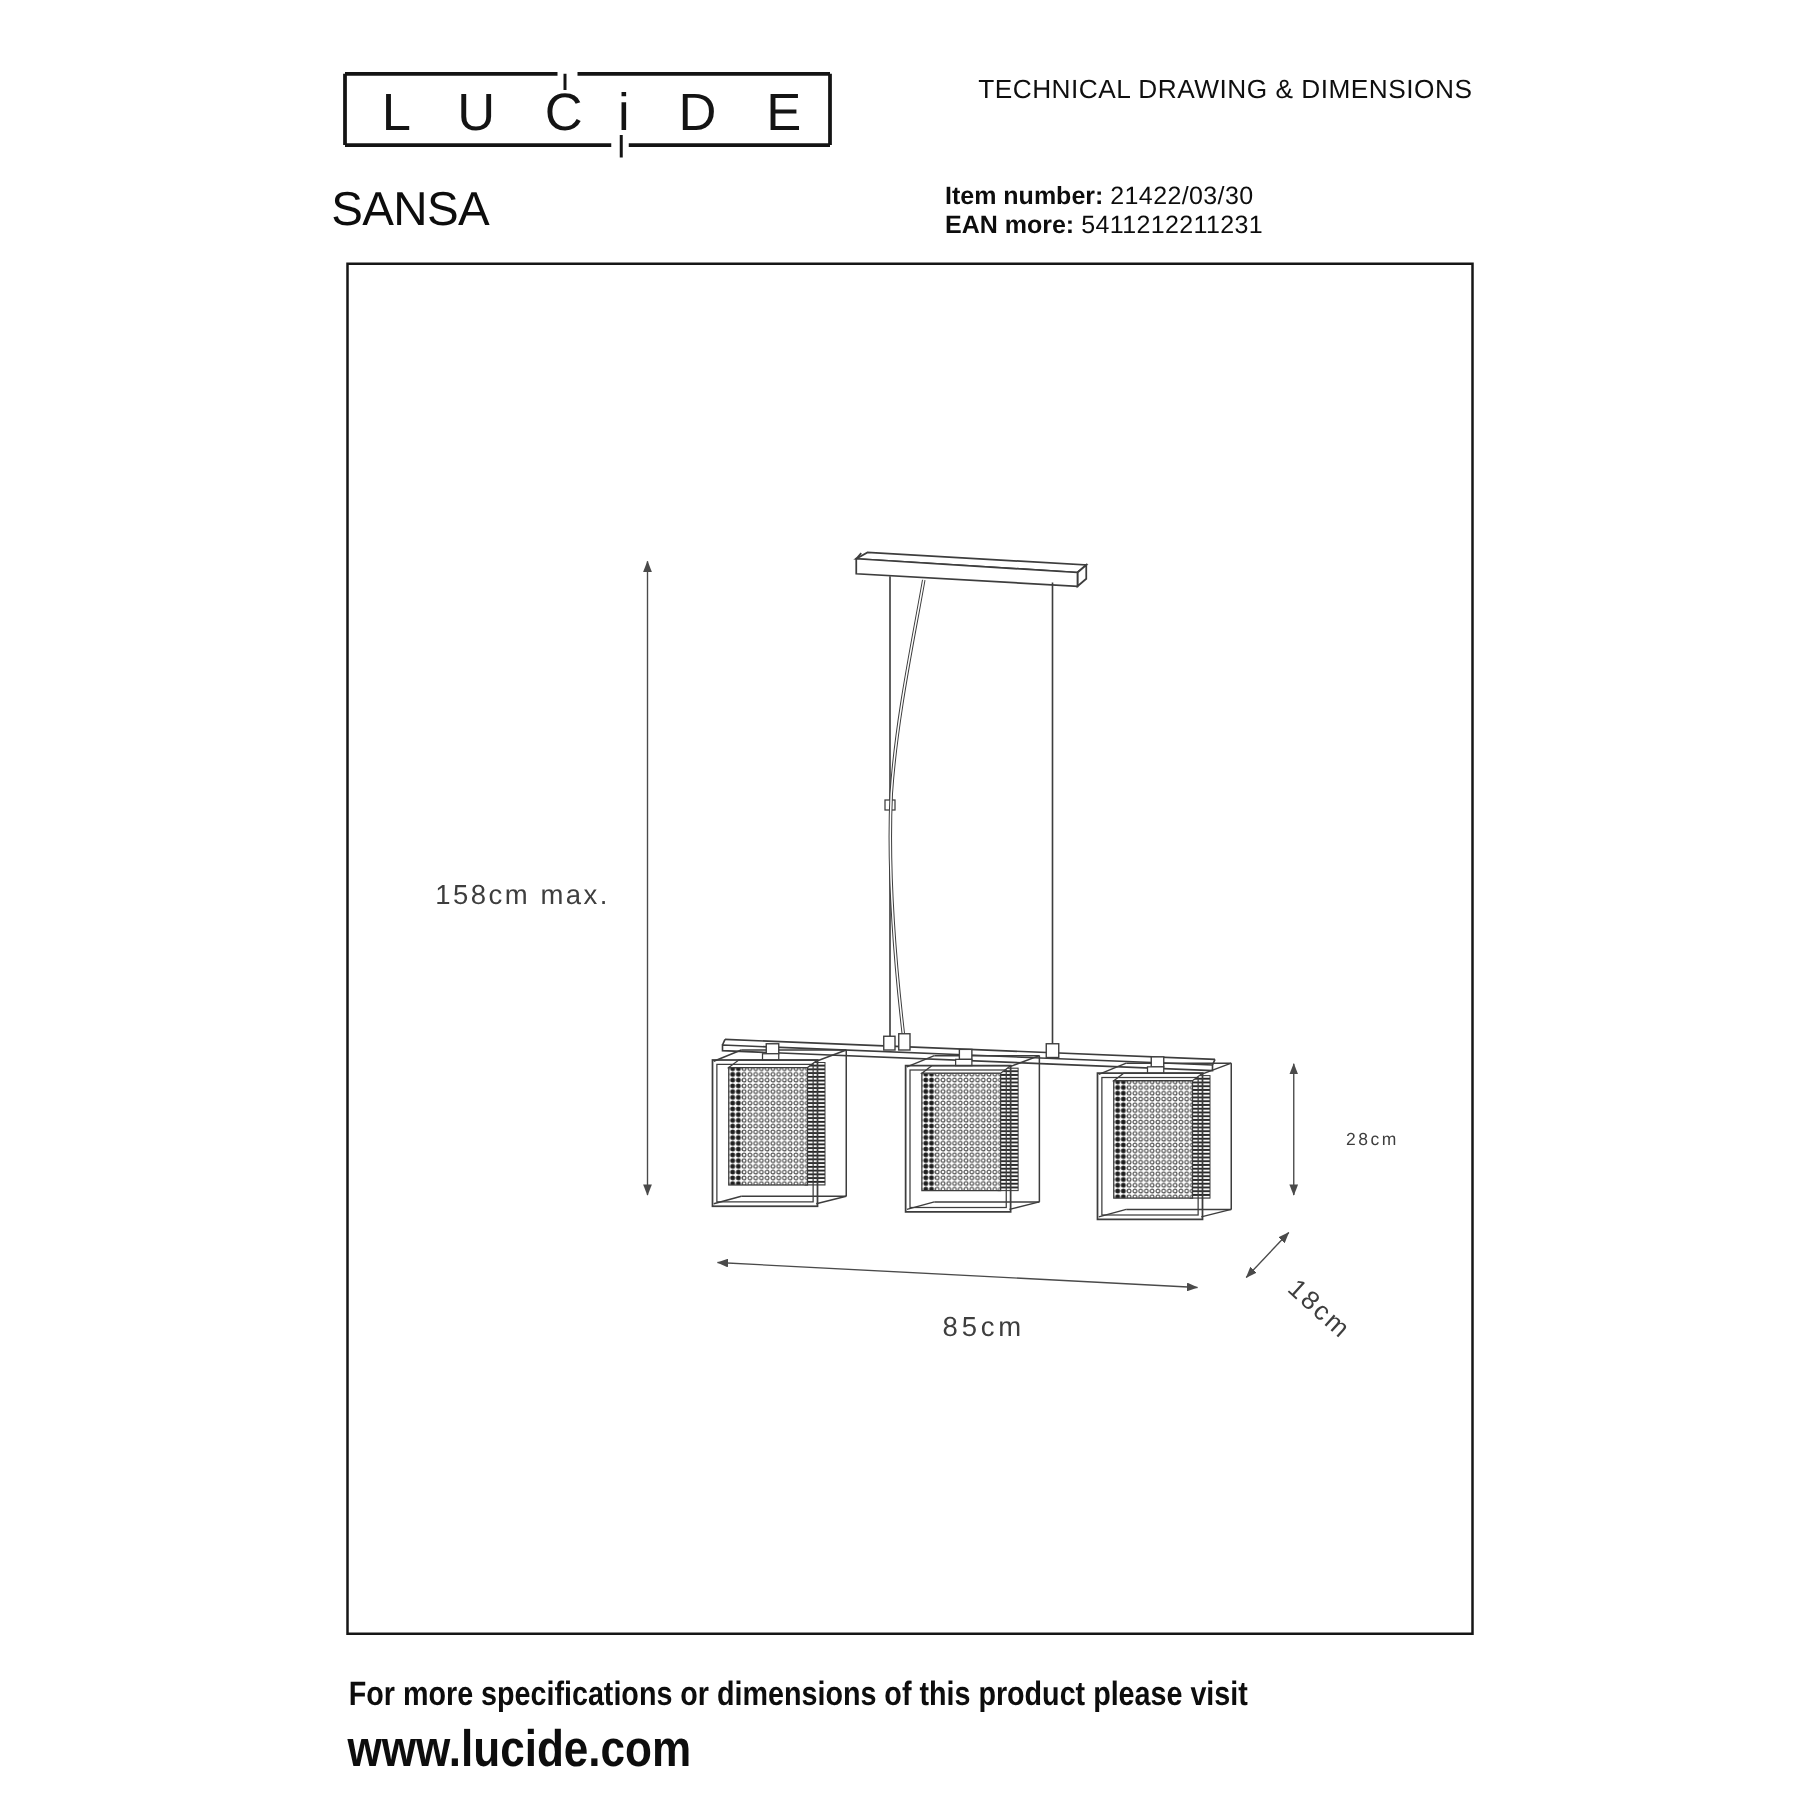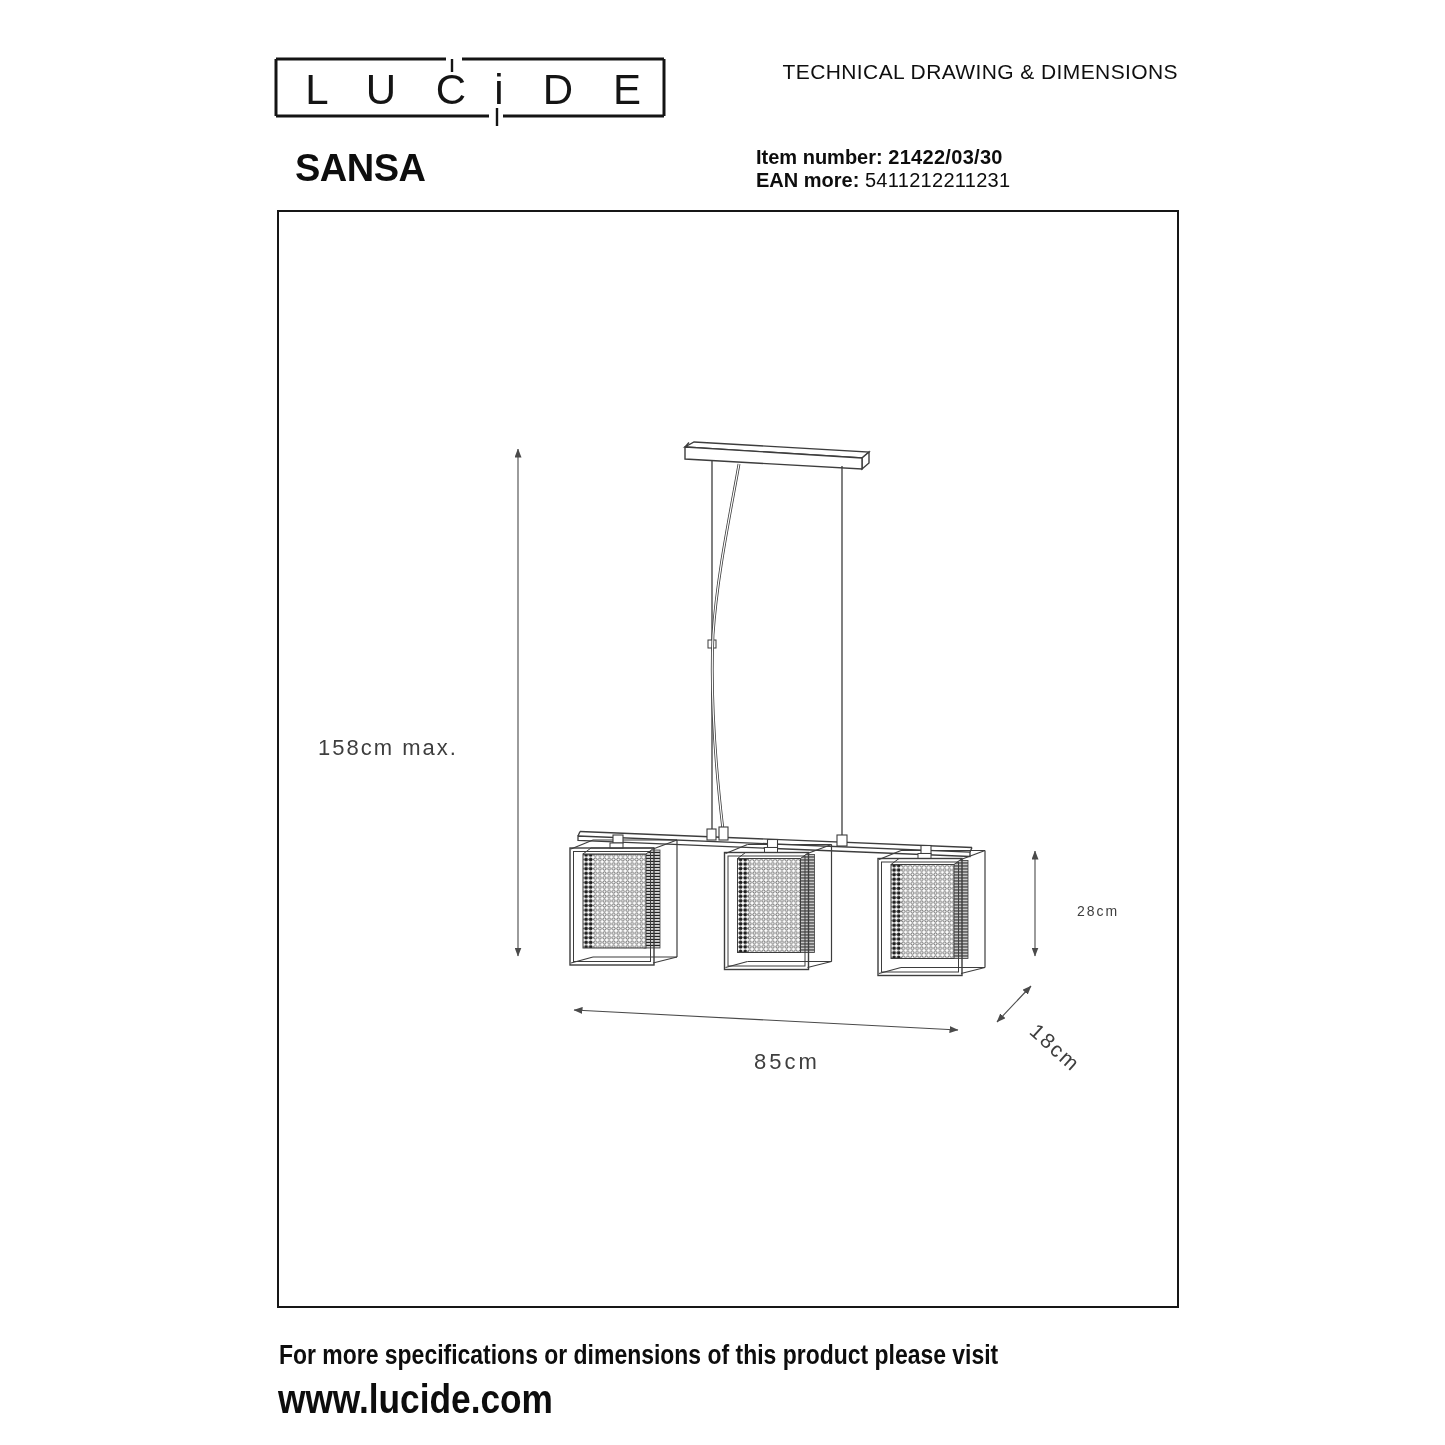--- a/index.html
+++ b/index.html
@@ -1,31 +1,31 @@
 <!DOCTYPE html>
 <html><head>
 <meta charset="utf-8">
 <style>
   html,body{margin:0;padding:0;background:#ffffff;}
   body{width:1445px;height:1445px;position:relative;font-family:"Liberation Sans",sans-serif;color:#111;overflow:hidden;}
   .abs{position:absolute;}
   
   #logo-svg{position:absolute;left:0;top:0;pointer-events:none;}
-  .product-name{left:295px;top:147px;font-size:38px;font-weight:bold;letter-spacing:-0.5px;color:#0d0d0d;}
+  .product-name{left:265px;top:147px;font-size:38px;font-weight:normal;letter-spacing:-0.5px;color:#0d0d0d;}
   .doc-title{right:267px;top:60px;font-size:21px;letter-spacing:0.4px;color:#0f0f0f;}
   .codes{left:708px;top:146px;font-size:20px;line-height:23px;color:#0d0d0d;}
   .codes .lbl{font-weight:bold;margin-left:48px;}
-  .codes .val-bold{font-weight:bold;letter-spacing:0.3px;}
+  .codes .val-bold{font-weight:normal;letter-spacing:0.3px;}
   .codes .val{font-weight:normal;letter-spacing:0.3px;text-align:right;}
   
   .draw-frame{left:277px;top:210px;width:898px;height:1094px;border:2.5px solid #161616;}
   #art-svg{position:absolute;left:0;top:0;pointer-events:none;}
   
   .dim-label{position:absolute;color:#3e3e3e;font-weight:normal;}
-  .dim-h{left:288px;top:703px;width:200px;text-align:center;font-size:22px;letter-spacing:2px;margin-top:32px;}
+  .dim-h{left:288px;top:703px;width:200px;text-align:right;font-size:22px;letter-spacing:2px;}
   .dim-w{left:725px;top:1049px;width:124px;text-align:center;font-size:22px;letter-spacing:3px;}
   .dim-s{left:1044px;top:903px;width:108px;text-align:center;font-size:14px;letter-spacing:2px;}
   .dim-d{left:1041px;top:1019px;font-size:21px;letter-spacing:2px;transform:rotate(42deg);transform-origin:left top;}
   
   .footer-line1{left:279px;top:1340px;font-size:27px;font-weight:bold;transform:scaleX(0.85);transform-origin:left top;white-space:nowrap;color:#0d0d0d;}
   .footer-line2{left:278px;top:1376px;font-size:41px;font-weight:bold;transform:scaleX(0.86);transform-origin:left top;white-space:nowrap;color:#0d0d0d;}
 </style>
 </head>
 <body>
 

